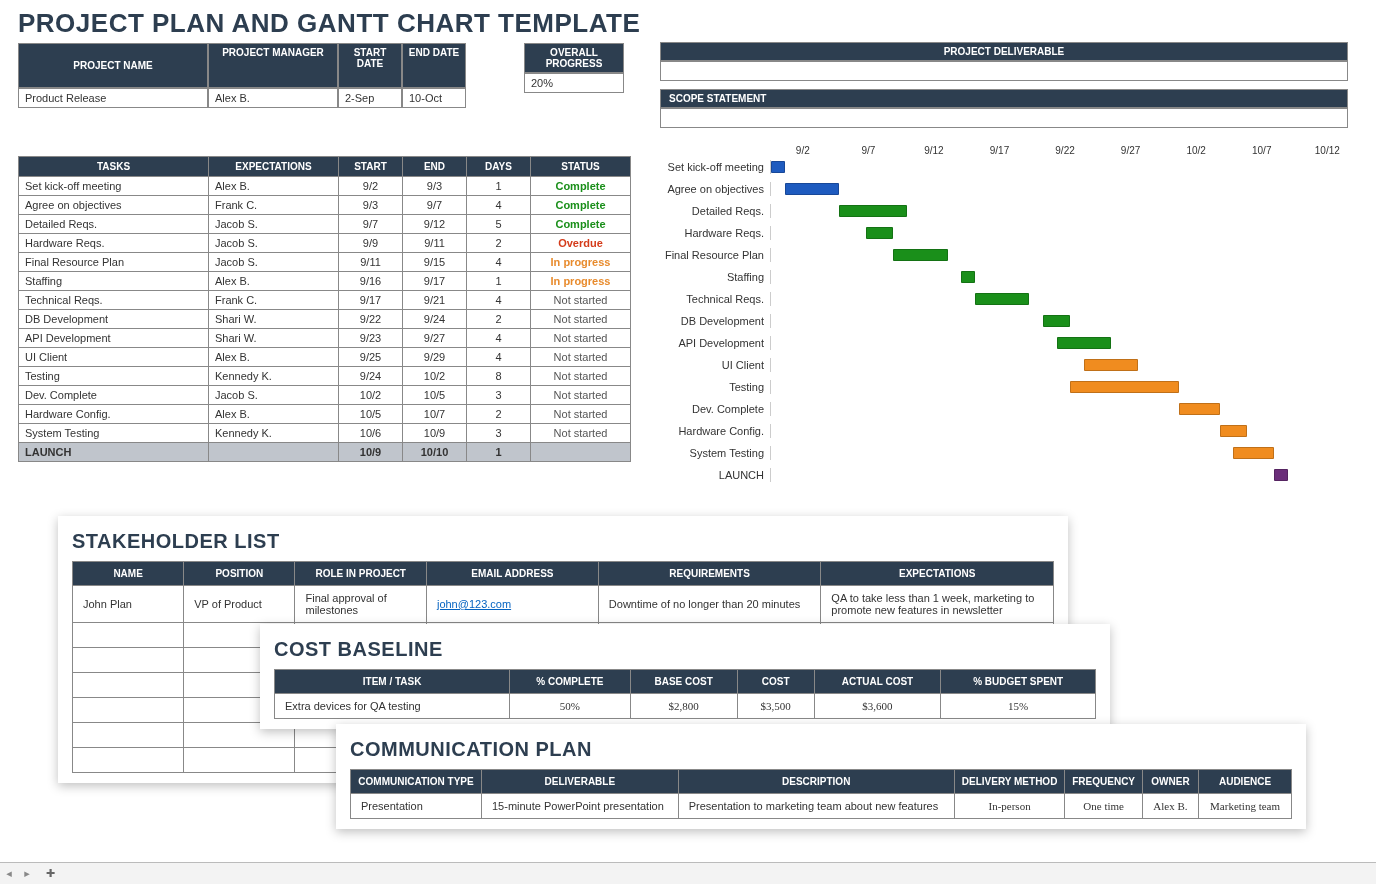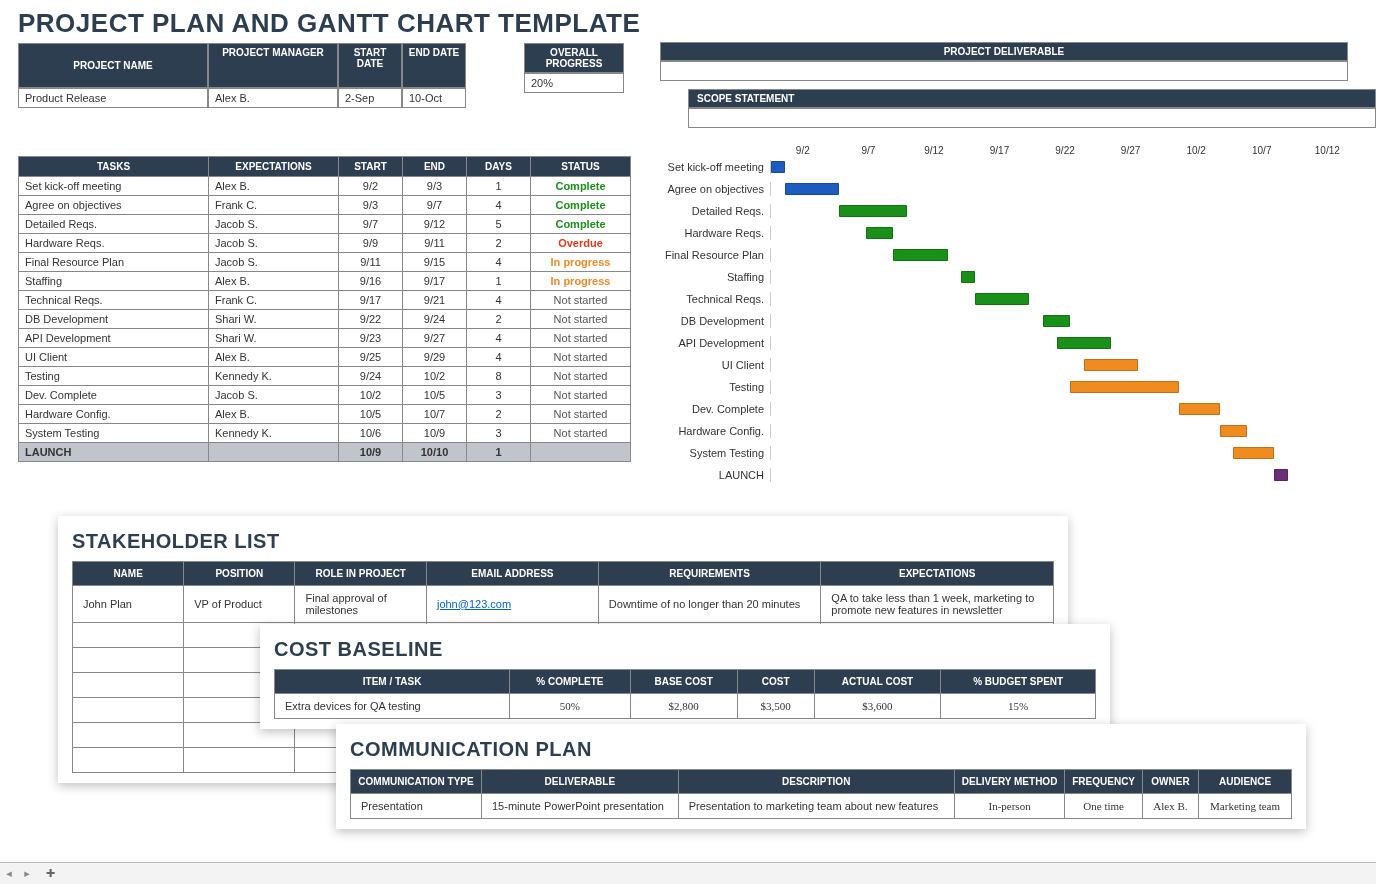--- a/index.html
+++ b/index.html
@@ -34,21 +34,21 @@
   .card th { background: #2d3e50; color: #fff; font-size: 10px; font-weight: 700; padding: 6px; border: 1px solid #888; }
   .card td { border: 1px solid #888; padding: 6px 10px; font-size: 11px; }
   .card td.left { text-align: left; } .card td.center { text-align: center; font-family: Liberation Serif, serif; }
   .link { color: #0563c1; text-decoration: underline; cursor: pointer; }
   .tabs { position: absolute; left: 0; bottom: 0; height: 22px; width: 100%; display: flex; align-items: center; background: #f3f3f3; border-top: 1px solid #bbb; font-size: 11px; }
   .tabs .scroll { width: 36px; display: flex; justify-content: space-around; color: #888; }
   .tab { padding: 3px 14px; border: 1px solid #aaa; border-bottom: none; background: #e7e7e7; cursor: pointer; margin-left: -1px; }
   .tab.active { background: #fff; font-weight: 700; }
   .add-tab { padding: 4px 10px; color: #666; cursor: pointer; }
   .scope-wrap { position:absolute; left:660px; top:42px; display:grid; grid-template-columns:688px; }
-  .scope-wrap2 { position:absolute; left:660px; top:89px; display:grid; grid-template-columns:688px;margin-left:28px; }
+  .scope-wrap2 { position:absolute; left:660px; top:89px; display:grid; grid-template-columns:688px; }
 </style>
 </head>
 <body>
 
 <div class="page-title">PROJECT PLAN AND GANTT CHART TEMPLATE</div>
 
 <div class="row1">
   <div>
     <div class="meta-grid" id="meta-headers">
         <div class="dark-header" style="padding: 16px;">PROJECT NAME</div>

